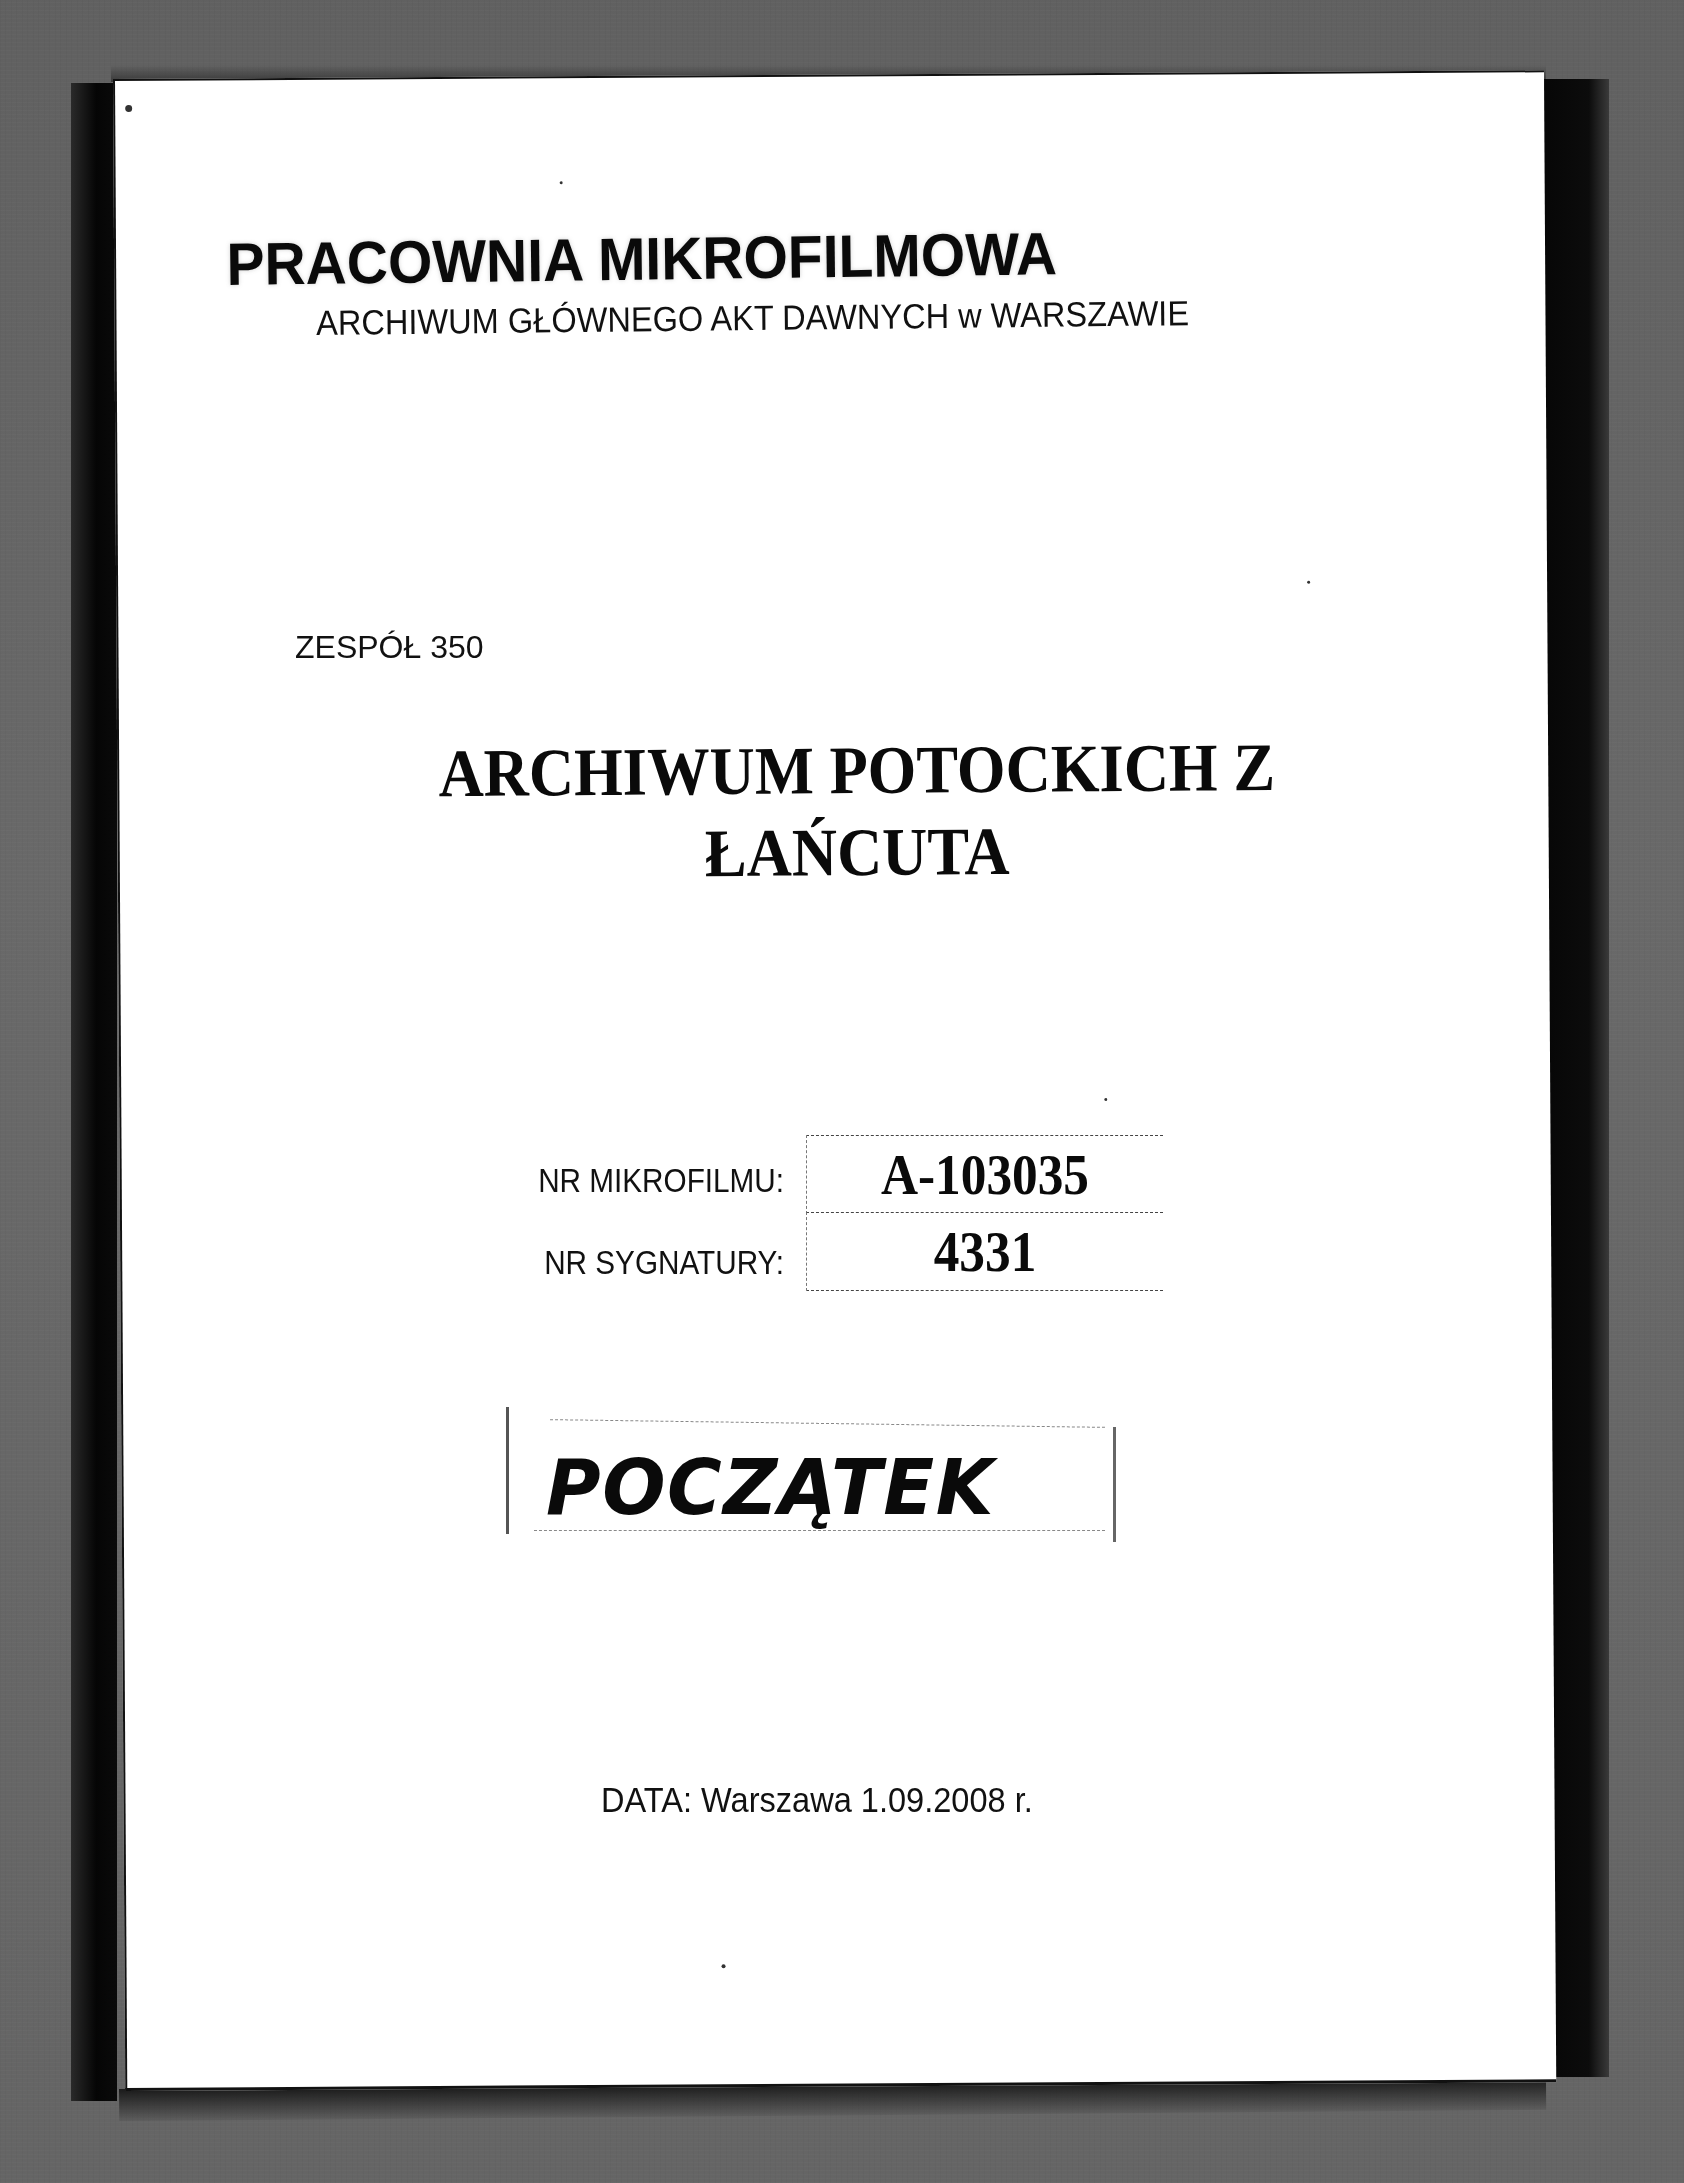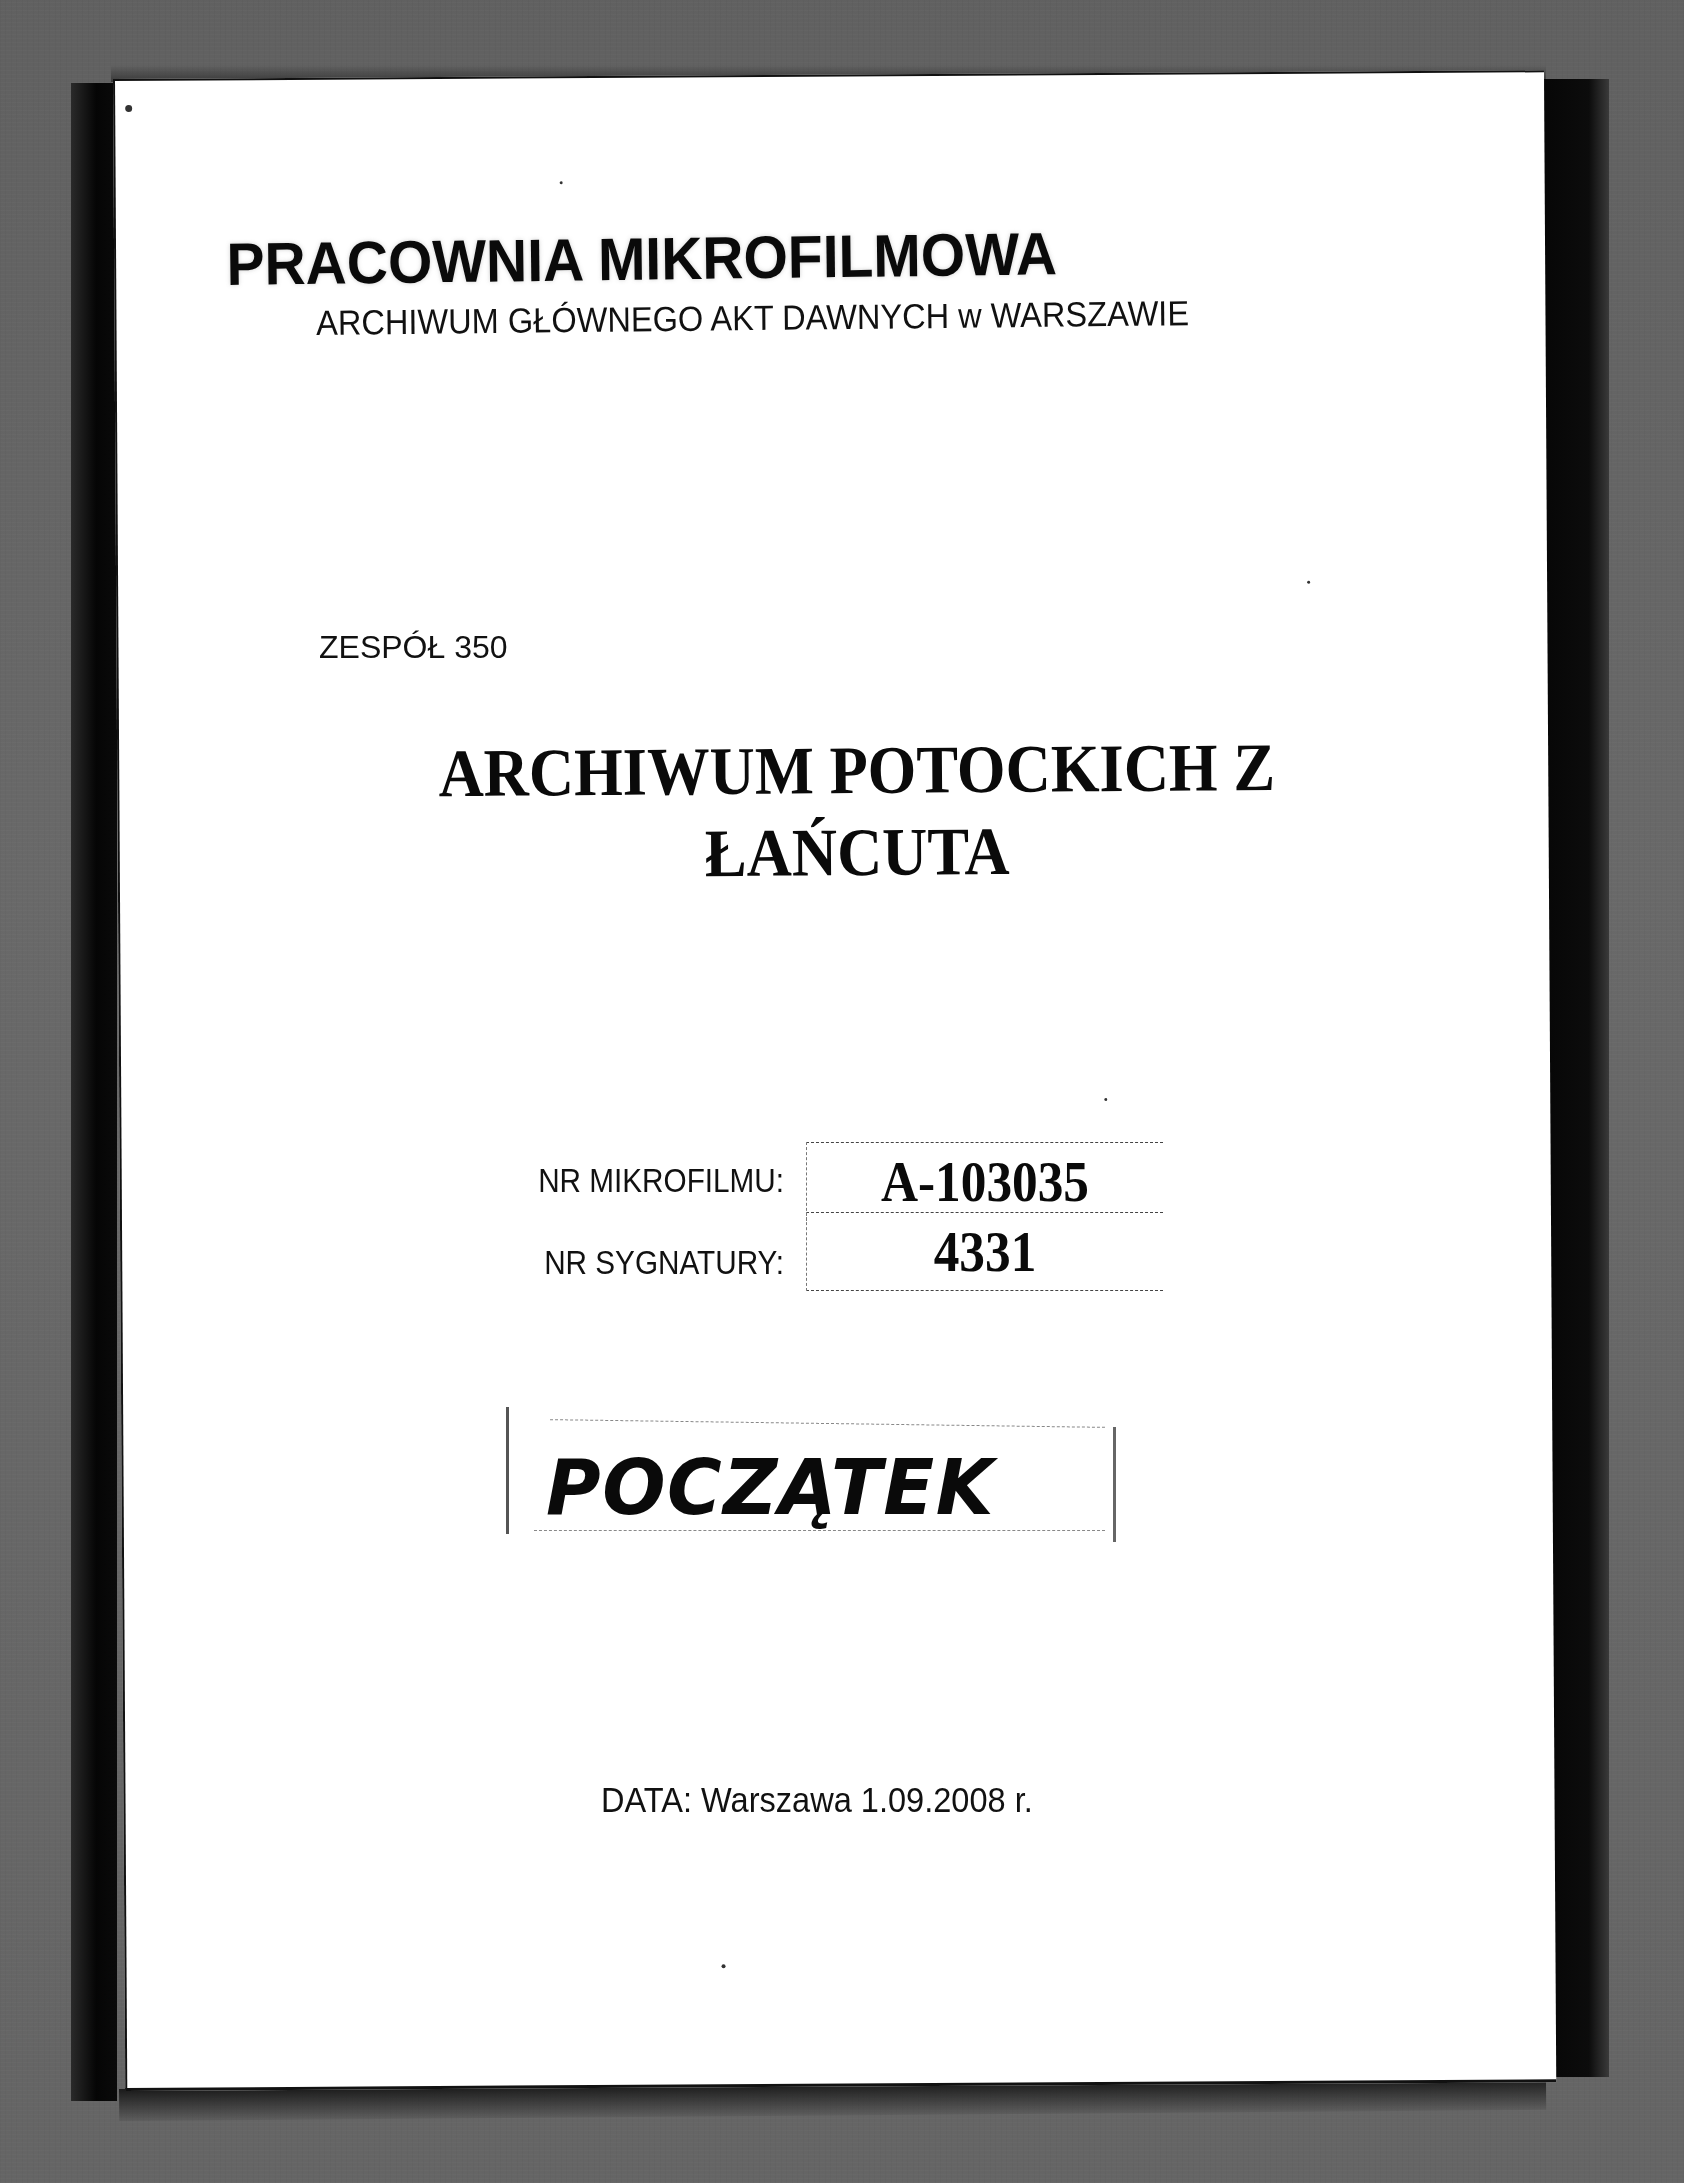--- a/index.html
+++ b/index.html
@@ -103,21 +103,20 @@
       transform: scaleX(0.93) rotate(-0.6deg);
       transform-origin: left top;
     }
     .zespol {
       position: absolute;
       left: 295px;
       top: 629px;
       font-size: 32px;
       color: #111;
       white-space: nowrap;
-      margin-left: 24px;
     }
     .fonds-title {
       position: absolute;
       left: 349px;
       top: 729px;
       width: 1015px;
       text-align: center;
       font-family: "Liberation Serif", serif;
       font-weight: bold;
       font-size: 68px;
@@ -150,21 +149,21 @@
     .field-row.r2 .field-label { top: 32px; }
     .field-value-box {
       position: absolute;
       left: 307px;
       width: 357px;
       height: 79px;
       border-left: 1.6px dashed #777;
       box-sizing: border-box;
     }
     .field-row.r1 .field-value-box {
-      top: 12px;
+      top: 5px;
       border-top: 1.6px dashed #444;
     }
     .field-row.r2 .field-value-box {
       top: 0;
       border-top: 1.6px dashed #444;
       border-bottom: 1.6px dashed #444;
     }
     .field-value {
       position: absolute;
       left: 0;

